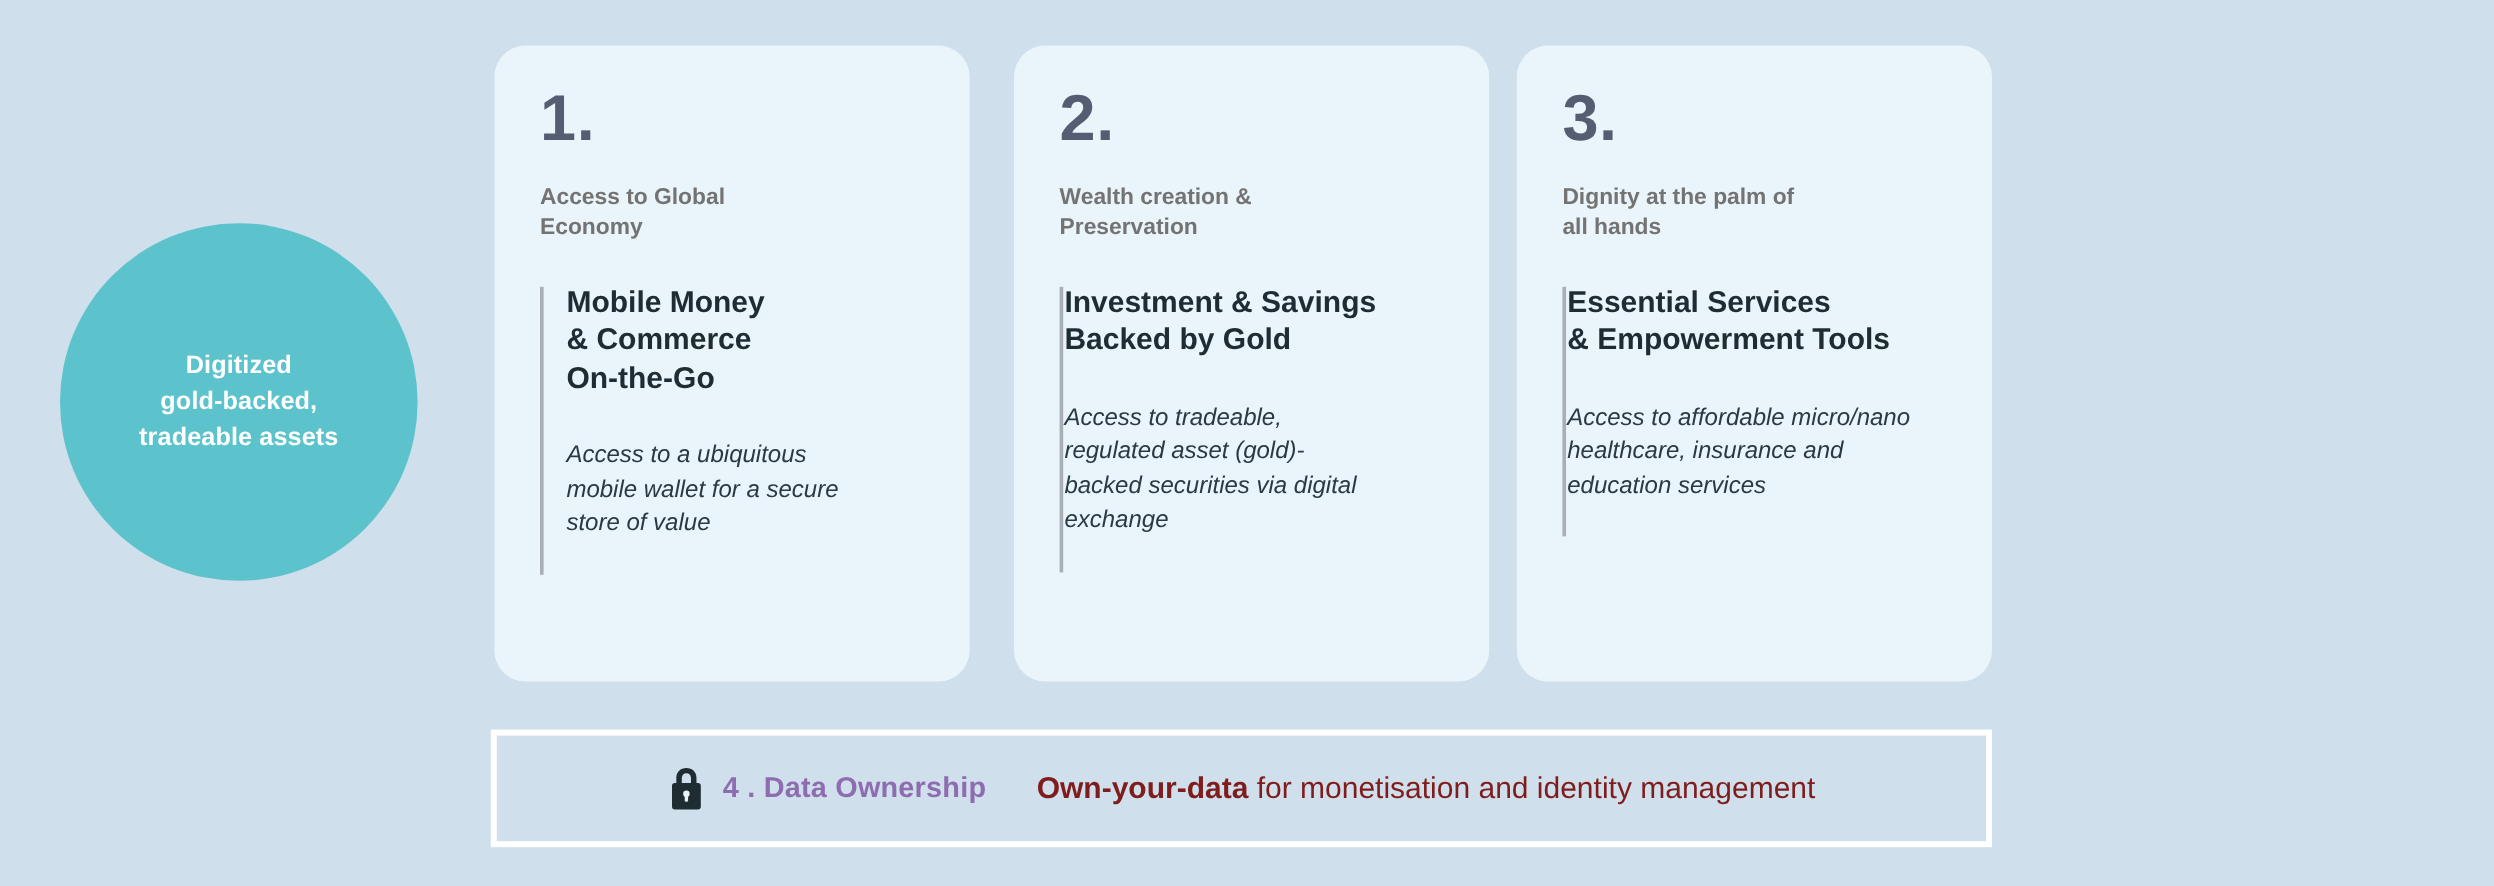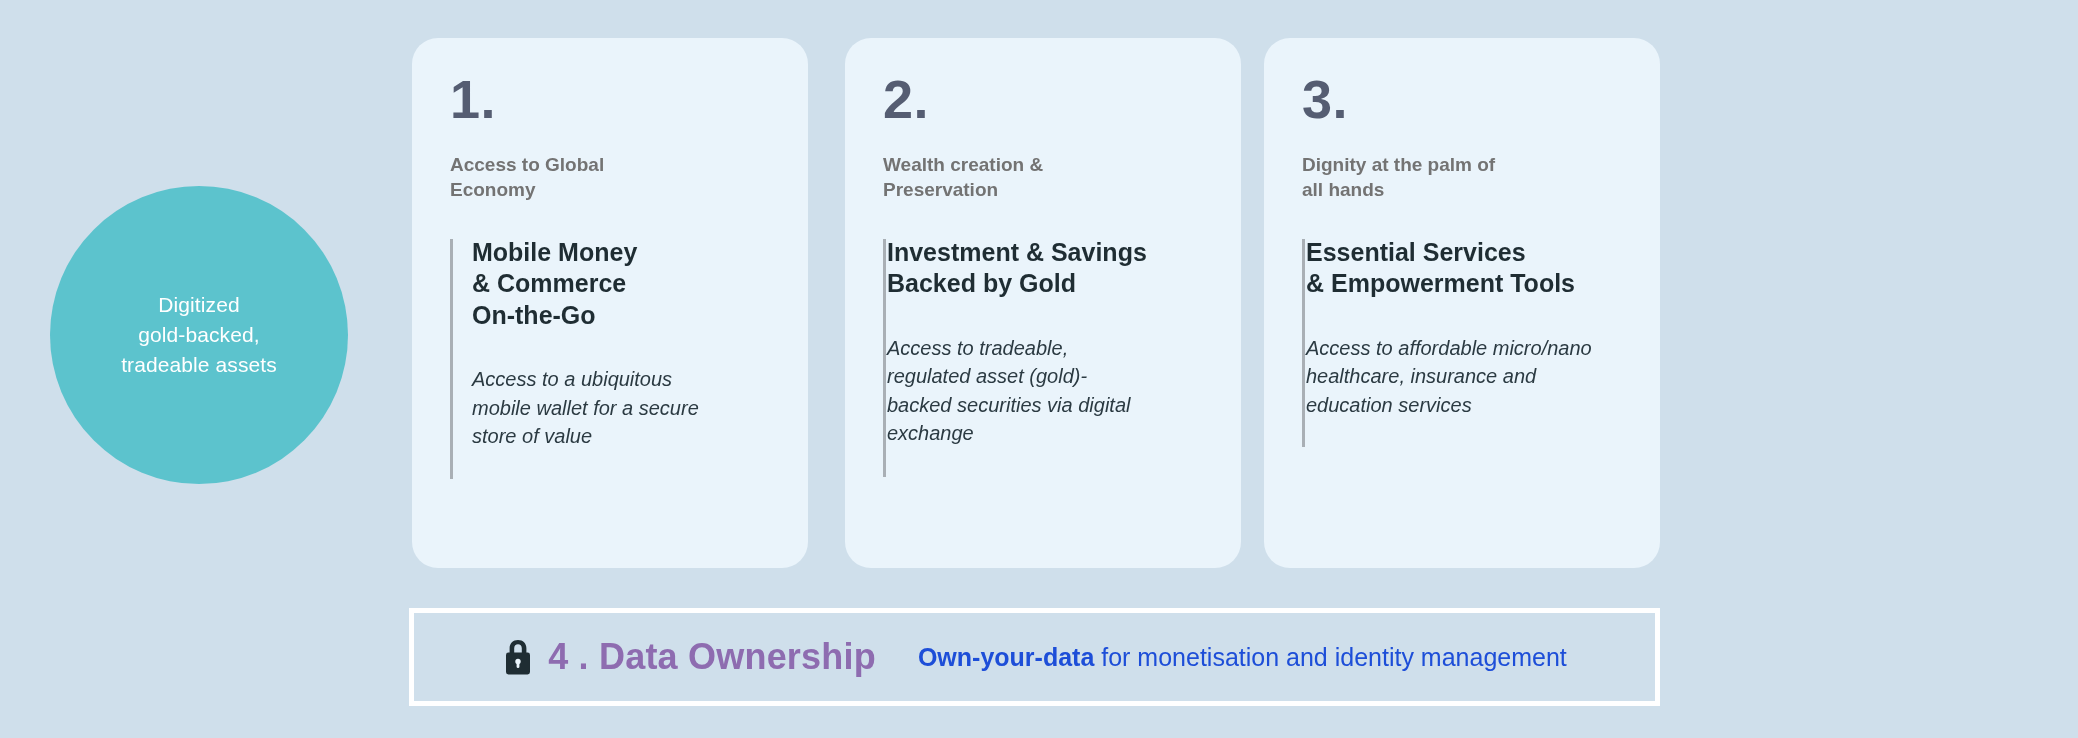--- a/index.html
+++ b/index.html
@@ -24,21 +24,21 @@
     position: absolute;
     border-radius: 50%;
     background: #5cc3cd;
     display: flex;
     align-items: center;
     justify-content: center;
     text-align: center;
   }
   .circle-text {
     color: #ffffff;
-    font-weight: normal;
+    font-weight: bold;
     font-size: 21px;
     line-height: 1.42;
     letter-spacing: 0.1px;
     white-space: pre-line;
   }
   #circle-left  { left: 50px;   top: 186px; width: 298px; height: 298px; }
   #circle-right { left: 1733px; top: 186px; width: 298px; height: 298px; }
 
   
   .card {
@@ -124,27 +124,27 @@
     gap: 14px;
   }
   .lock-icon {
     display: block;
     width: 32px;
     height: 38px;
     flex: none;
   }
   .banner-label {
     color: #8e6cb0;
-    font-size: 36px;
+    font-size: 24px;
     font-weight: bold;
     letter-spacing: 0.2px;
     margin-right: 28px;
   }
   .banner-desc {
-    color: #1d4ed8;
+    color: #7f1d1d;
     font-size: 25px;
     line-height: 1;
   }
   .banner-desc b {
     font-weight: bold;
   }
 </style>
 </head>
 <body>
 

